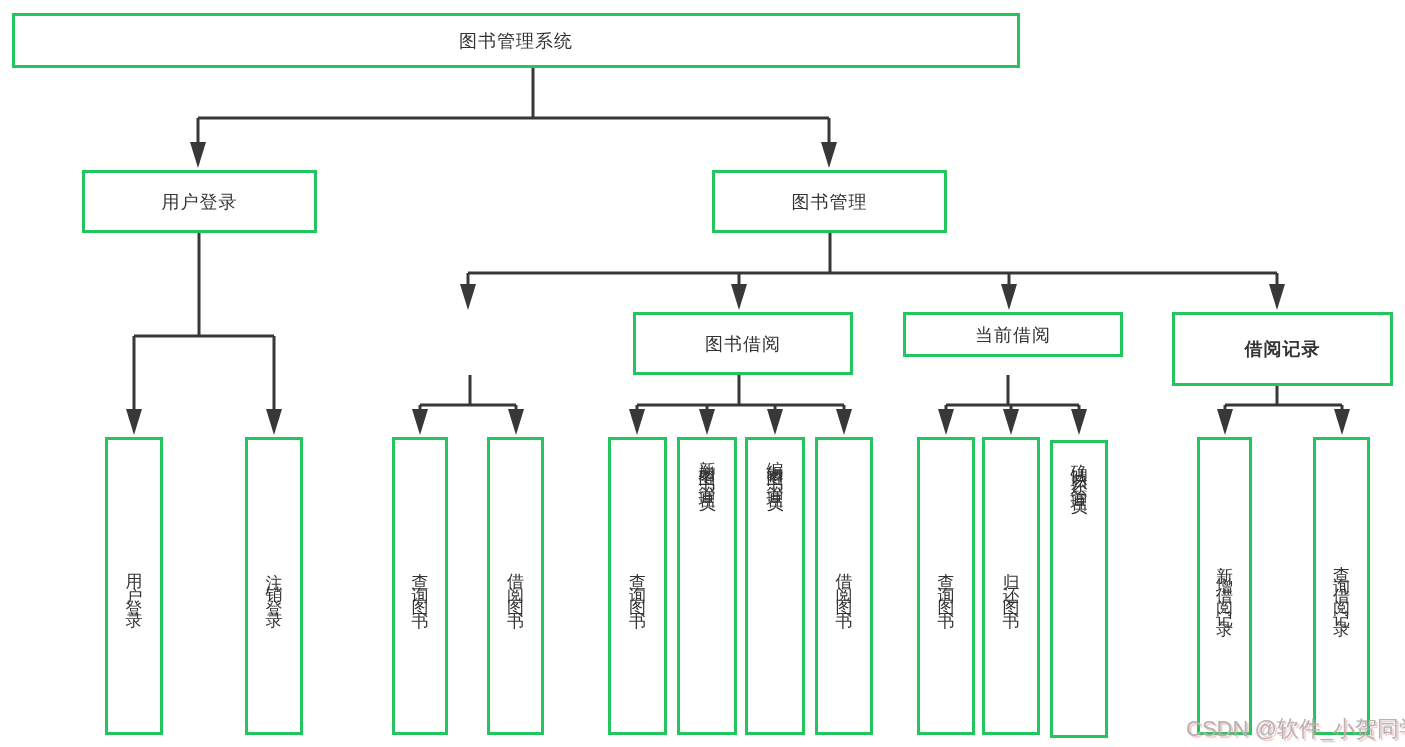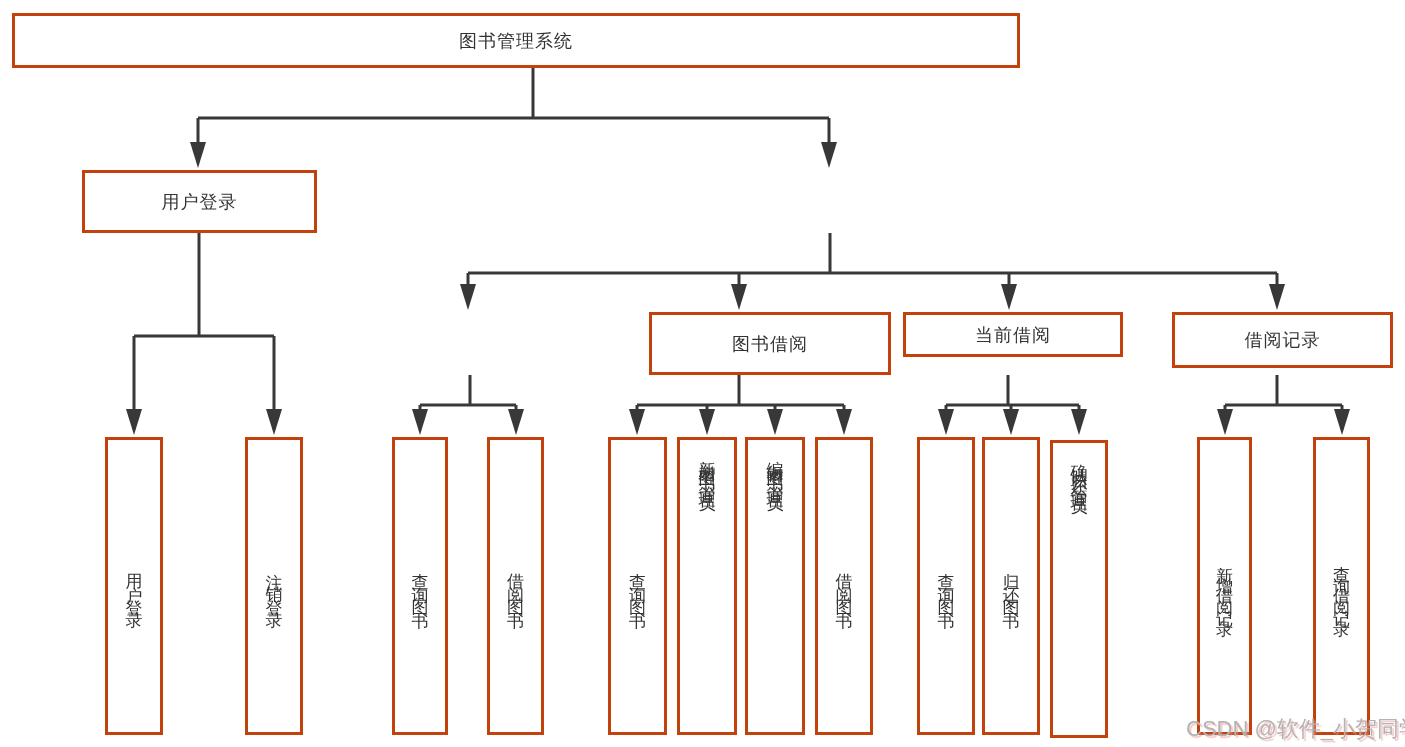--- a/index.html
+++ b/index.html
@@ -17,36 +17,36 @@
   }
   .lines {
     position: absolute;
     left: 0; top: 0;
     width: 1405px; height: 747px;
     z-index: 1;
   }
   .node {
     position: absolute;
     box-sizing: border-box;
-    border: 3px solid #c2410c;
+    border: 3px solid #22c55e;
     background: #ffffff;
     display: flex;
     align-items: center;
     justify-content: center;
     color: #333333;
     z-index: 2;
   }
   .hnode { font-size: 18px; letter-spacing: 1px; }
   .root  { left: 12px;  top: 13px;  width: 1008px; height: 55px; }
   .n-user  { left: 82px;  top: 170px; width: 235px; height: 63px; }
   .n-book  { left: 712px; top: 170px; width: 235px; height: 63px; }
   .n-g0 { left: 363px;  top: 312px; width: 220px; height: 63px; }
-  .n-g1 { left: 633px;  top: 312px; width: 242px; height: 63px; margin-left: 16px; }
+  .n-g1 { left: 633px;  top: 312px; width: 220px; height: 63px; }
   .n-g2 { left: 903px;  top: 312px; width: 220px; height: 45px; }
-  .n-g3 { left: 1172px; top: 312px; width: 221px; height: 56px; }
+  .n-g3 { left: 1172px; top: 312px; width: 221px; height: 74px; font-weight: bold; }
 
   .vnode {
     top: 437px;
     height: 298px;
     justify-content: center;
   }
   .vnode .vtext {
     writing-mode: vertical-rl;
     text-orientation: mixed;
     font-size: 17px;
@@ -128,20 +128,23 @@
     </g>
   </svg>
 
   <div class="node hnode root">
     <span>图书管理系统</span>
   </div>
 
   <div class="node hnode n-user">
     <span>用户登录</span>
   </div>
+  <div class="node hnode n-book">
+    <span>图书管理</span>
+  </div>
 
   <div class="node hnode n-g1">
     <span>图书借阅</span>
   </div>
   <div class="node hnode n-g2">
     <span>当前借阅</span>
   </div>
   <div class="node hnode n-g3">
     <span>借阅记录</span>
   </div>

